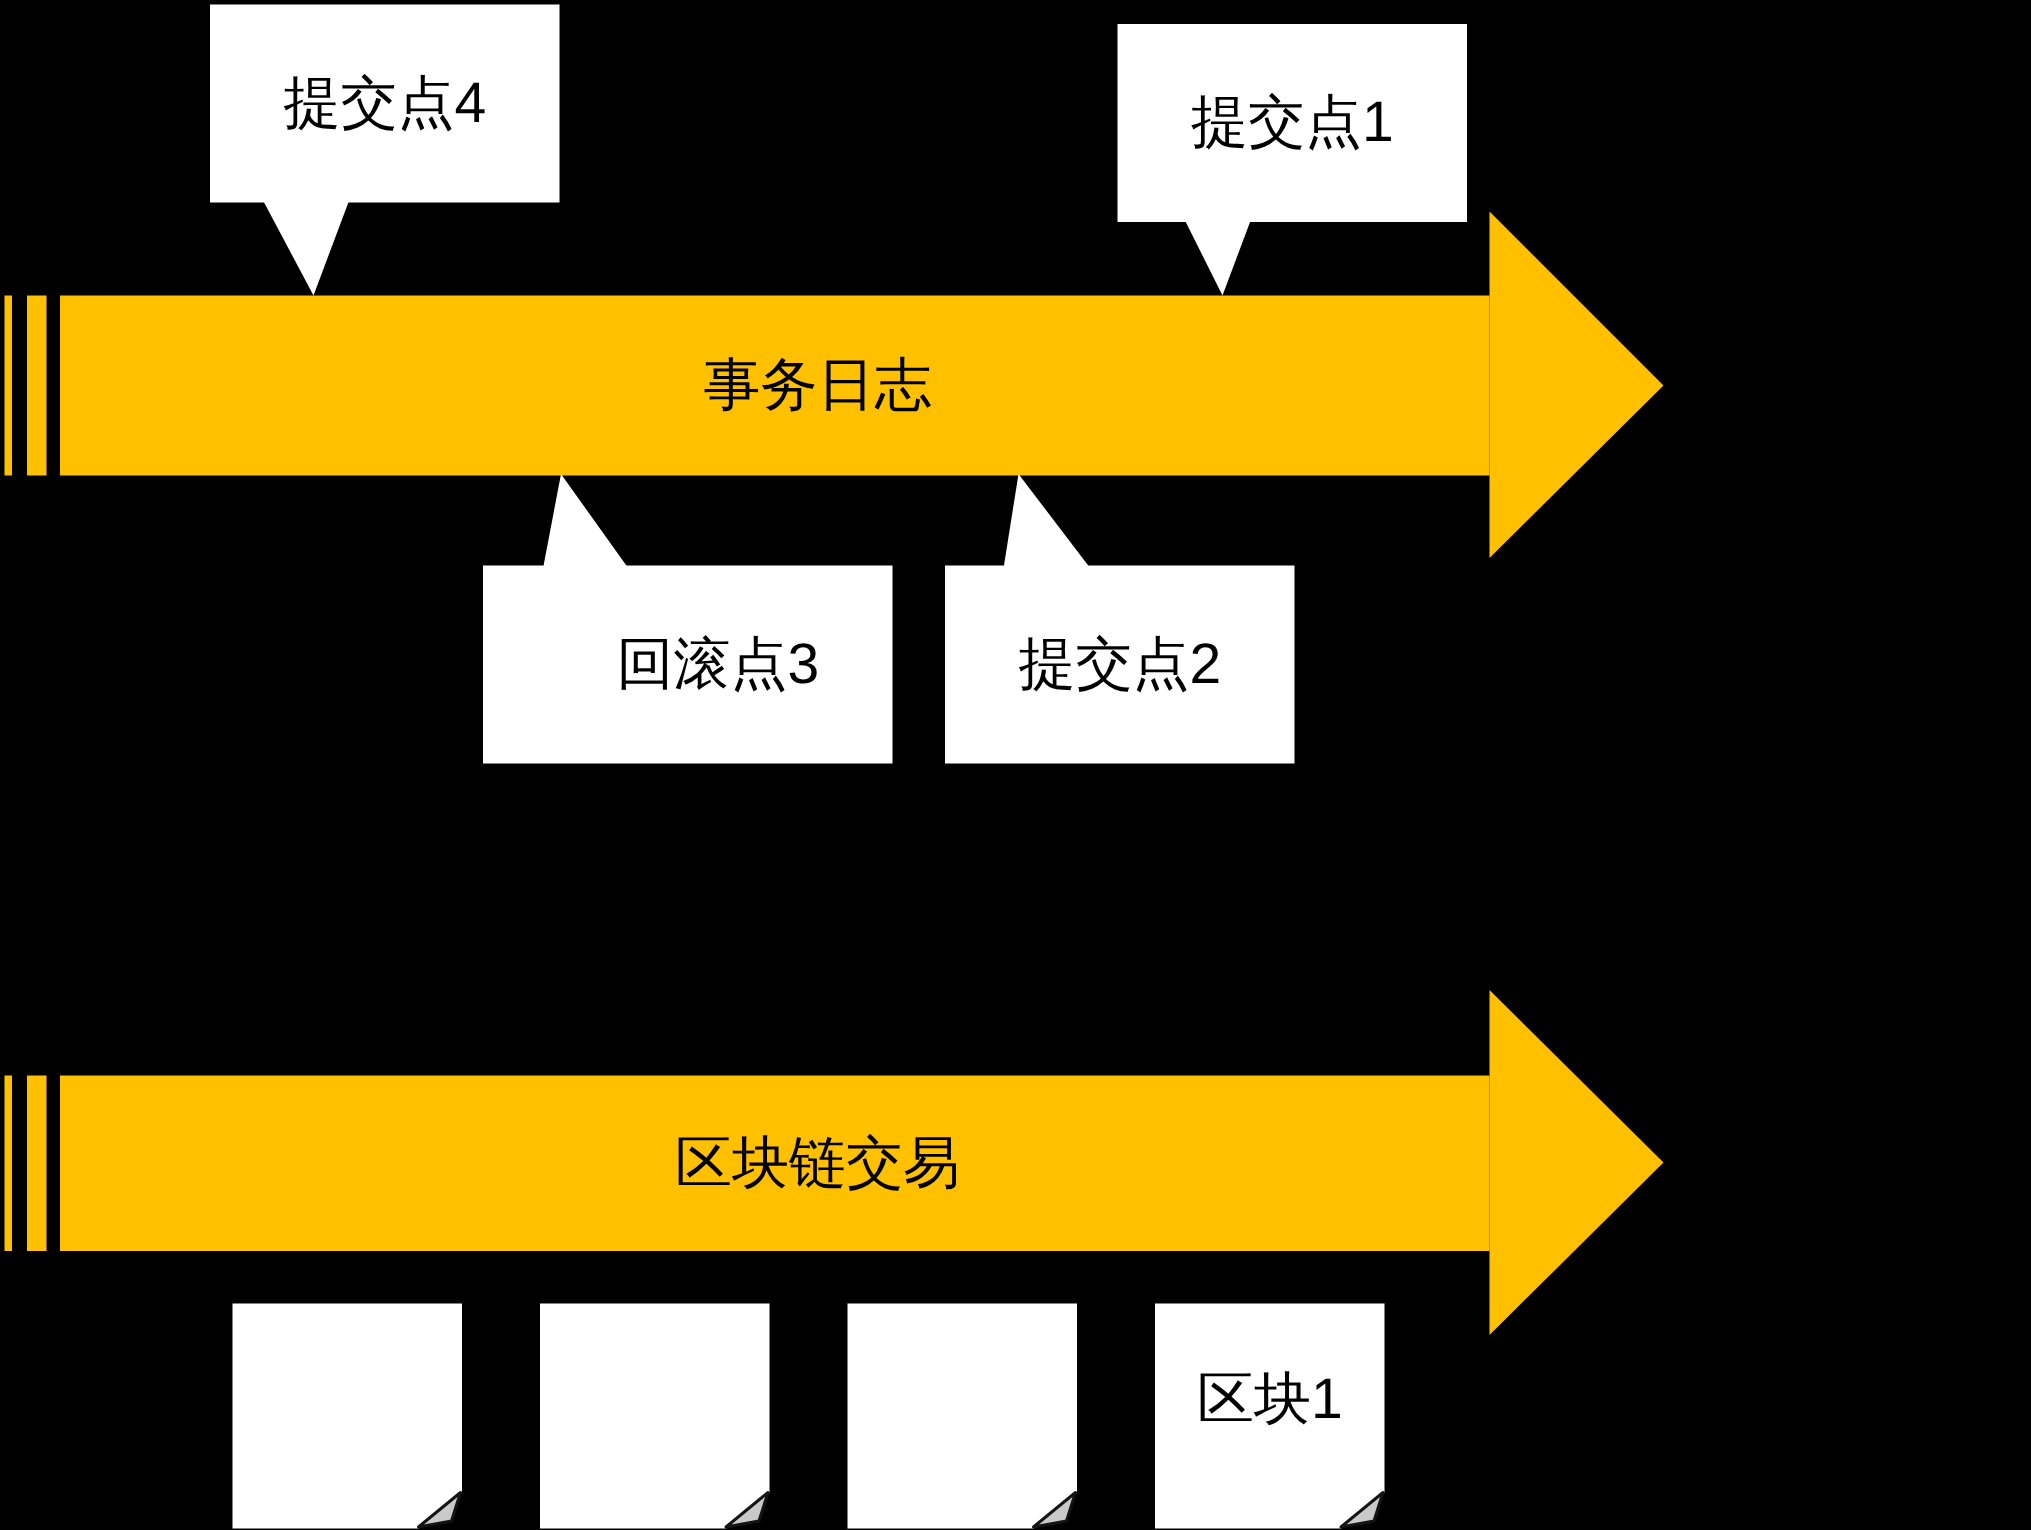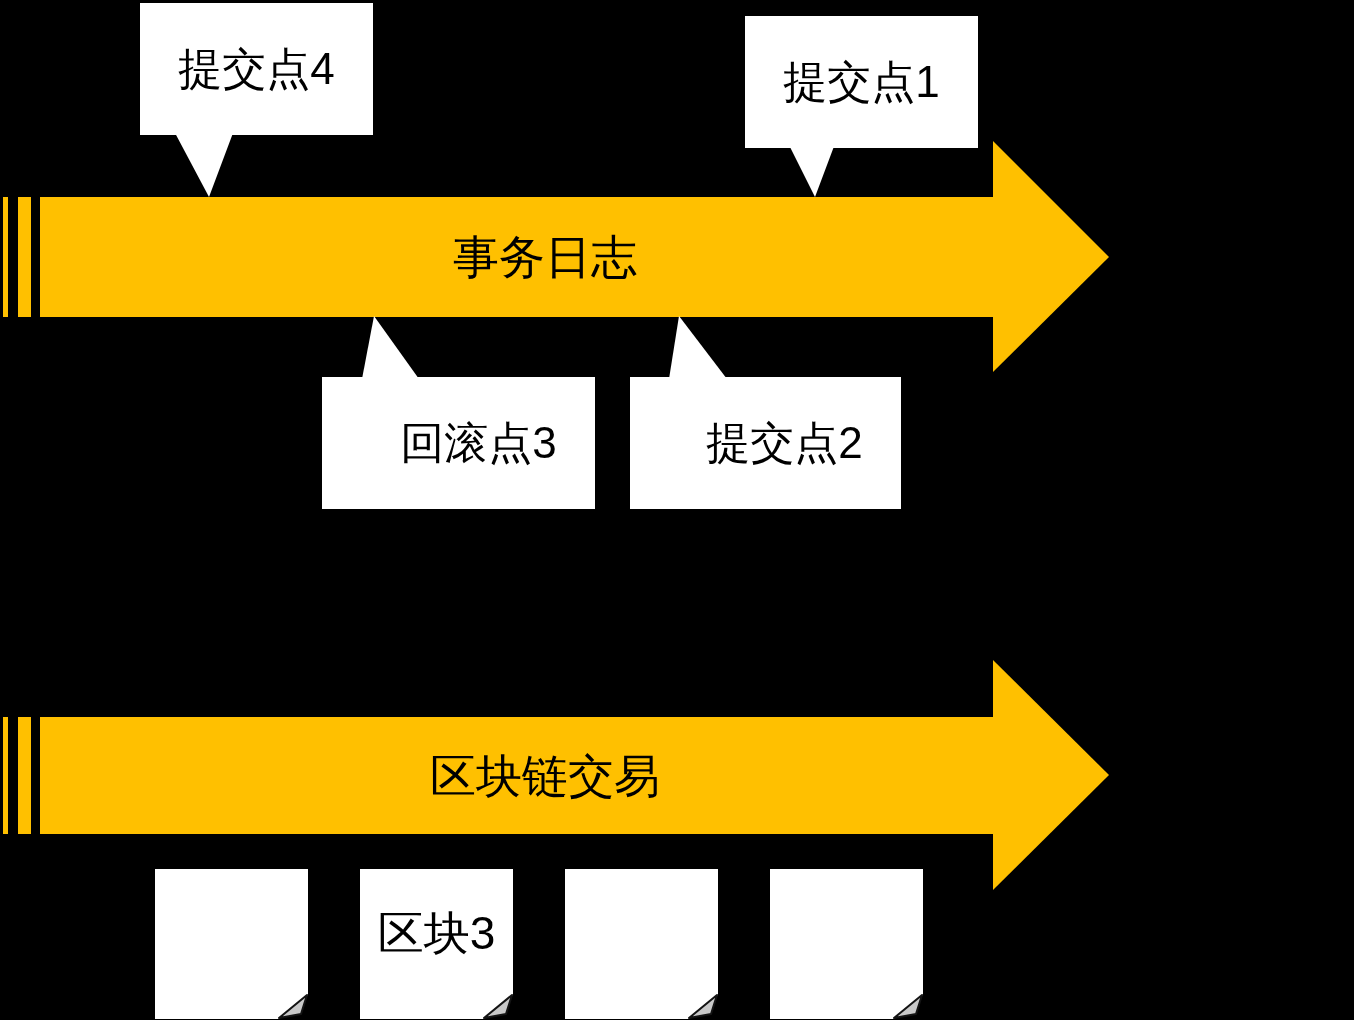--- a/index.html
+++ b/index.html
@@ -15,33 +15,33 @@
     position: absolute;
     left: 0; top: 0;
     z-index: 1;
   }
   .label {
     position: absolute;
     display: flex;
     align-items: center;
     justify-content: center;
     color: #000000;
-    font-size: 46px;
+    font-size: 38px;
     line-height: 1;
     z-index: 3;
     white-space: nowrap;
   }
   .callout-box {
     position: absolute;
     background: #FFFFFF;
     display: flex;
     align-items: center;
     justify-content: center;
     color: #000000;
-    font-size: 44px;
+    font-size: 38px;
     line-height: 1;
     z-index: 2;
   }
 </style>
 </head>
 <body>
 
 <div class="stage">
 
   <svg class="layer" width="1354" height="1020" viewBox="0 0 1354 1020">
@@ -88,26 +88,26 @@
   </div>
 
   <div class="callout-box" style="left:745px; top:16px; width:233px; height:132px;">
     <span>提交点1</span>
   </div>
 
   <div class="callout-box" style="left:322px; top:377px; width:233px; height:132px;padding-left:40px;">
     <span>回滚点3</span>
   </div>
 
-  <div class="callout-box" style="left:630px; top:377px; width:233px; height:132px;padding-left:38px;">
+  <div class="callout-box" style="left:630px; top:377px; width:233px; height:132px;">
     <span>提交点2</span>
   </div>
 
   <div class="label" style="left:0; top:197px; width:1090px; height:120px;">事务日志</div>
 
   <div class="label" style="left:0; top:717px; width:1090px; height:117px;">区块链交易</div>
 
 
-  <div class="label" style="left:360px; top:873px; width:153px; height:120px;">区块3</div>
 
 
+  <div class="label" style="left:770px; top:873px; width:153px; height:120px;">区块1</div>
 
 </div>
 
 </body></html>

